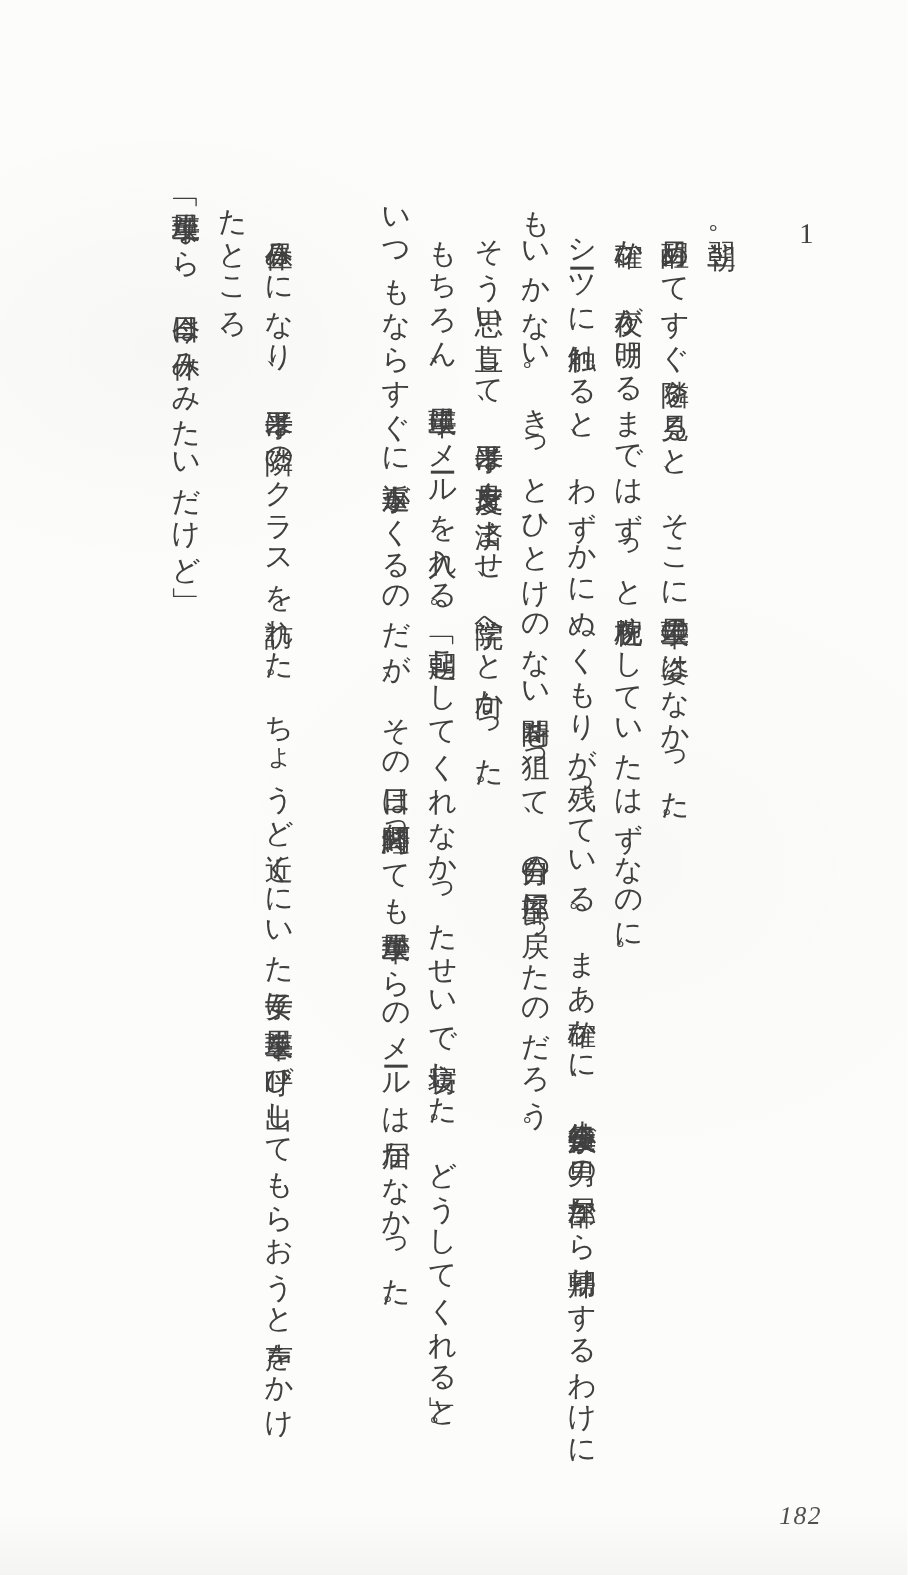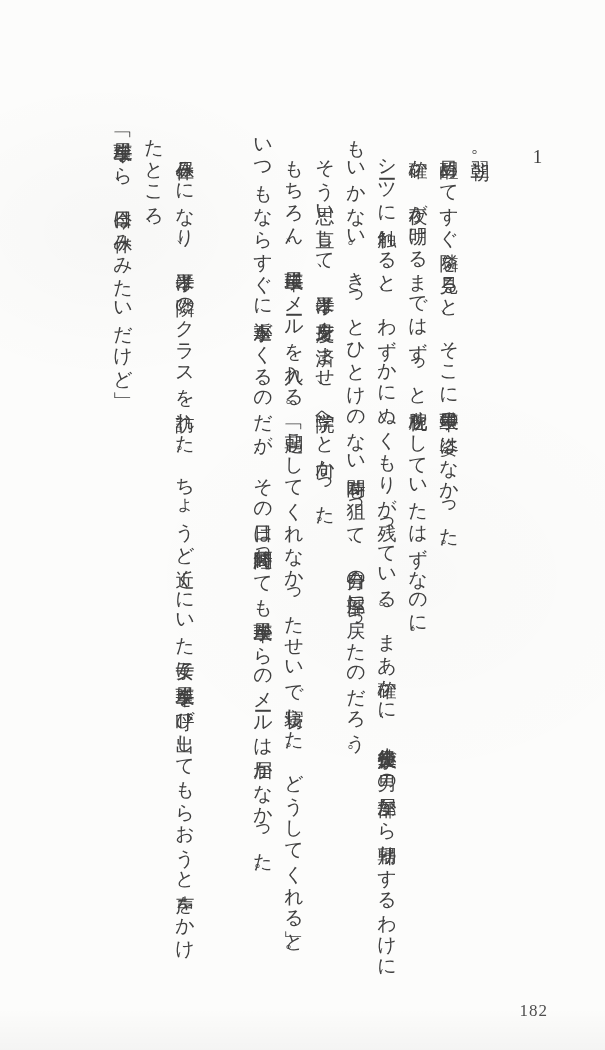--- a/index.html
+++ b/index.html
@@ -46,20 +46,21 @@
     text-orientation: upright;
   }
   .scene-break {
     margin-right: 47px; 
   }
   .page-number {
     position: absolute;
     top: 1001px;
     right: 57px;
     font-size: 17px;
+    font-style: italic;
     letter-spacing: 1px;
     color: var(--pagenum-color, #4f4f4f);
   }
 </style>
 </head>
 <body>
 
 <div class="page">
 
   <div class="vtext">

